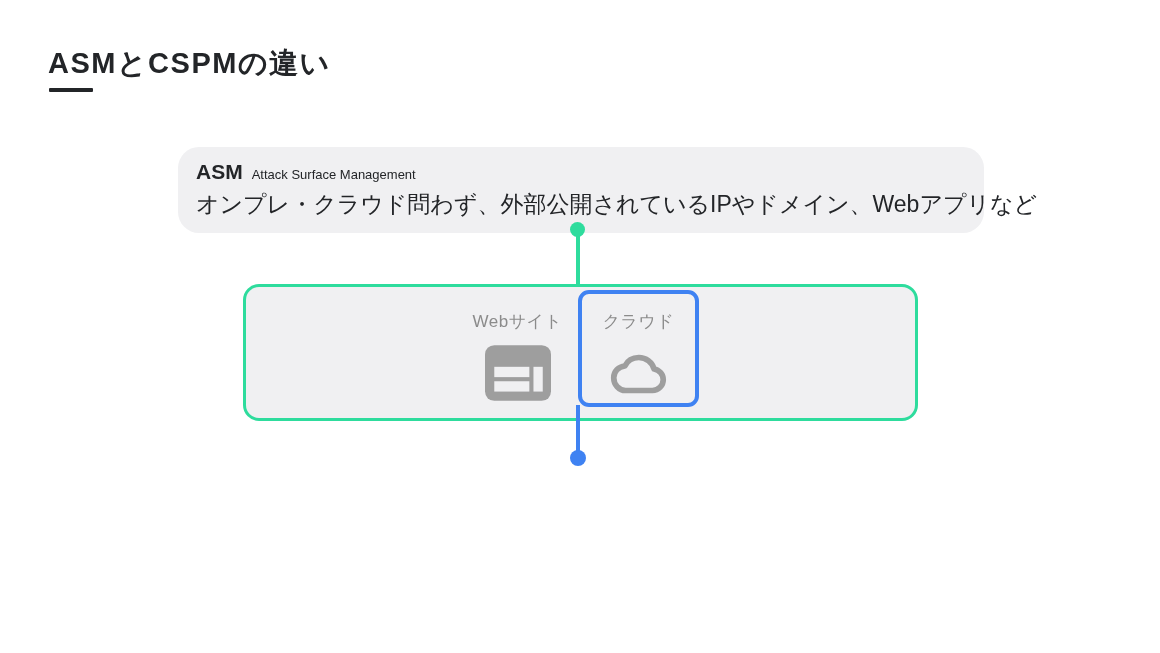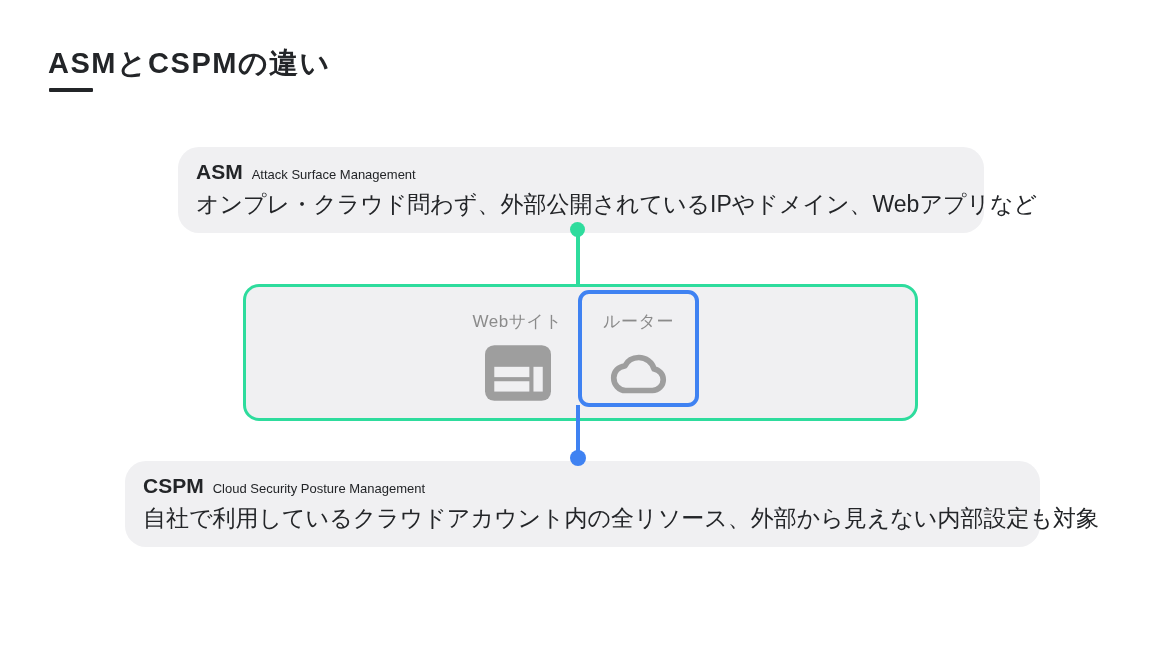--- a/index.html
+++ b/index.html
@@ -81,36 +81,29 @@
           <rect x="9" y="21" width="34" height="10" fill="#f0f0f2"></rect>
           <rect x="9" y="35" width="34" height="10" fill="#f0f0f2"></rect>
           <rect x="47" y="21" width="9" height="24" fill="#f0f0f2"></rect>
         </svg>
       </span>
     </div>
 
 
     <div class="asset-item">
       <div class="highlight-border"></div>
-      <span class="asset-label">ルーター</span>
+      <span class="asset-label">クラウド</span>
       <span class="asset-icon">
         <svg width="66" height="58" viewBox="0 0 64 56" aria-hidden="true">
           <path d="M19 45 h26 c5.8 0 10.5-4.7 10.5-10.5 0-5.2-3.8-9.6-8.9-10.4 C44.9 17.6 38.8 13 31.8 13 c-5.9 0-11 3.2-13.5 8.2 C12 21.8 7.5 26.6 7.5 32.5 C7.5 39.4 12.6 45 19 45 Z" fill="none" stroke="currentColor" stroke-width="5.5" stroke-linejoin="round"></path>
         </svg>
       </span>
     </div>
 
 
 
   </div>
 
   <div class="connector-line line-blue"></div>
   <div class="connector-dot dot-blue"></div>
 
-  <div class="card card-cspm">
-    <div class="card-line1">
-      <span class="acronym">CSPM</span>
-      <span class="fullname">Cloud Security Posture Management</span>
-    </div>
-    <div class="card-desc">自社で利用しているクラウドアカウント内の全リソース、外部から見えない内部設定も対象</div>
-  </div>
 
 </div>
 
 </body></html>

